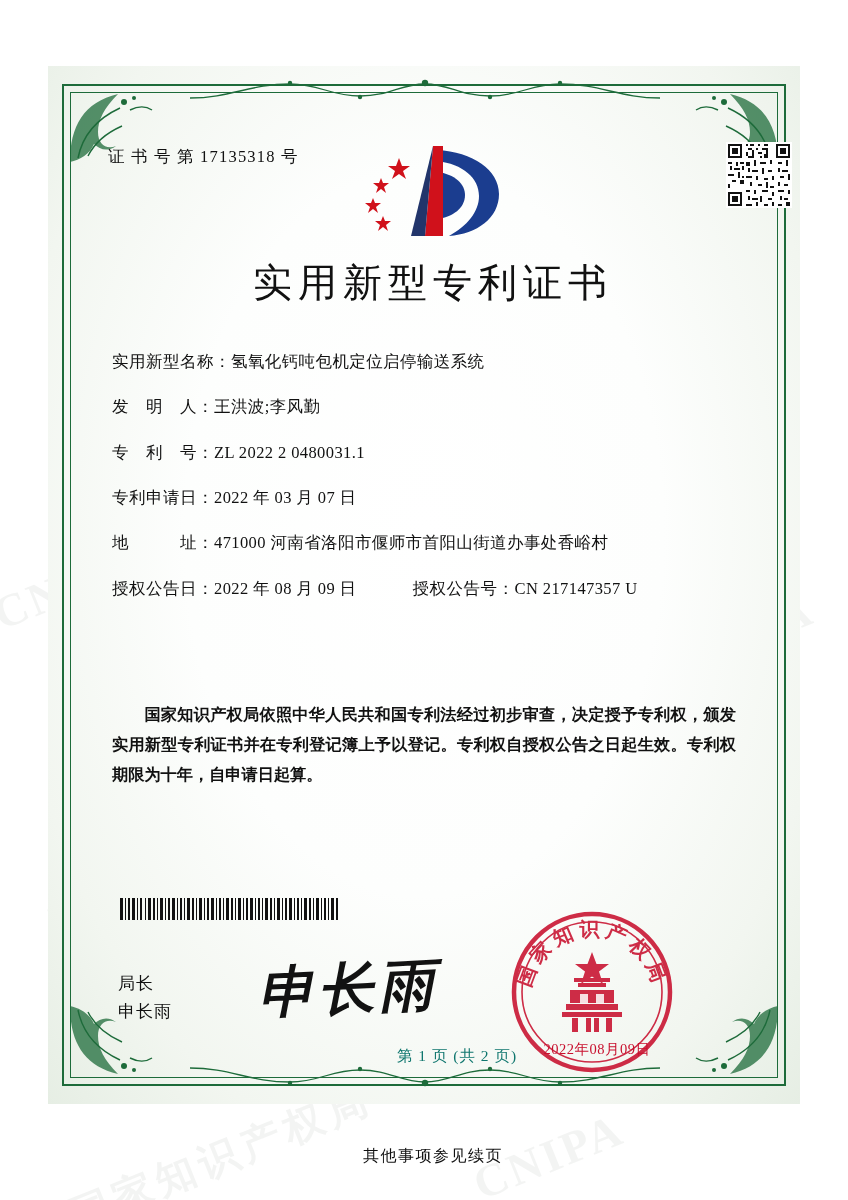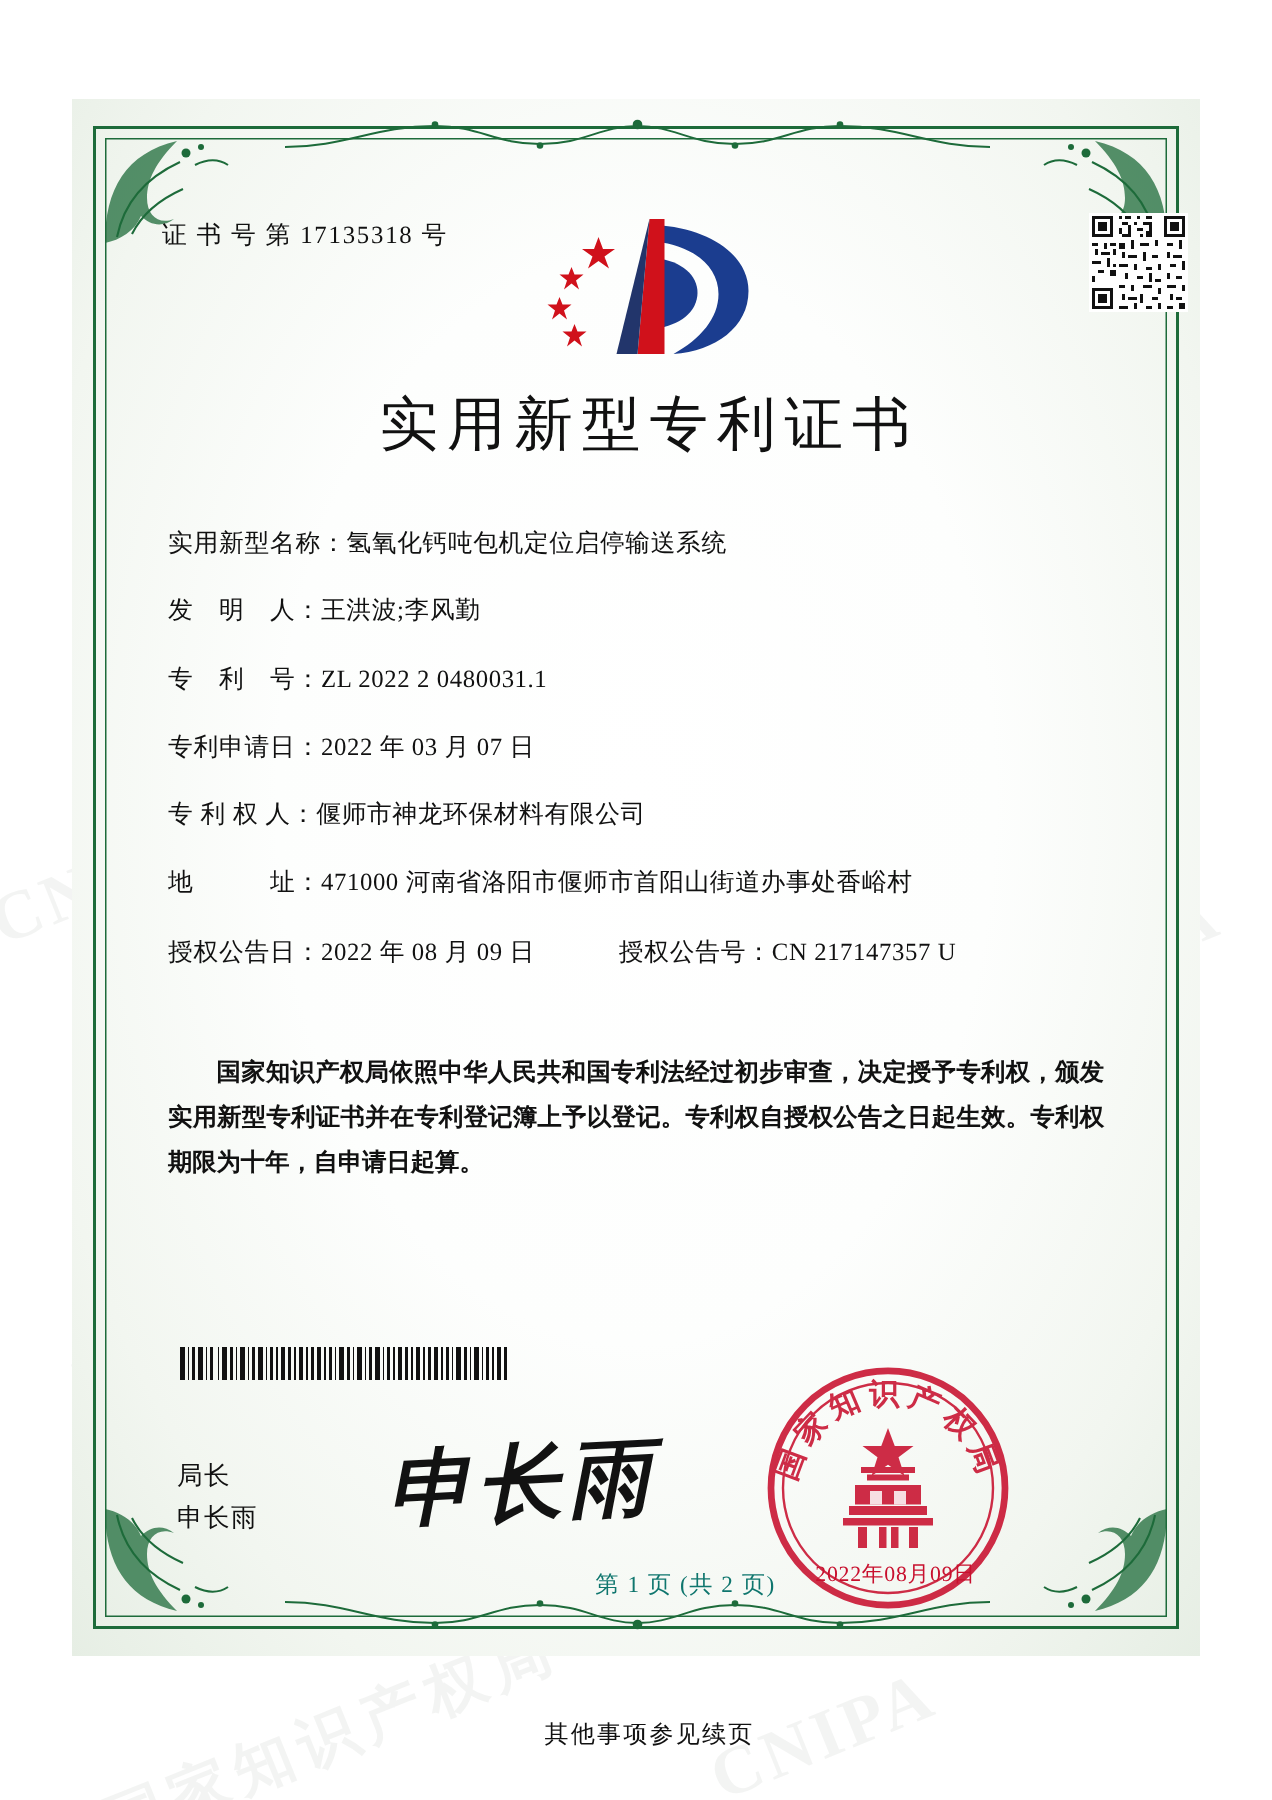--- a/index.html
+++ b/index.html
@@ -476,24 +476,20 @@
     </div>
     <div class="field-row">
       <span class="field-label">专　利　号：</span>
       <span class="field-value">ZL 2022 2 0480031.1</span>
     </div>
     <div class="field-row">
       <span class="field-label">专利申请日：</span>
       <span class="field-value">2022 年 03 月 07 日</span>
     </div>
     <div class="field-row">
-      <span class="field-label">专 利 权 人：</span>
-      <span class="field-value">偃师市神龙环保材料有限公司</span>
-    </div>
-    <div class="field-row">
       <span class="field-label">地　　　址：</span>
       <span class="field-value">471000 河南省洛阳市偃师市首阳山街道办事处香峪村</span>
     </div>
     <div class="grant-row">
       <span class="field-label">授权公告日：</span>
       <span class="field-value">2022 年 08 月 09 日</span>
       <span class="grant-gap"></span>
       <span class="field-label">授权公告号：</span>
       <span class="field-value">CN 217147357 U</span>
     </div>

